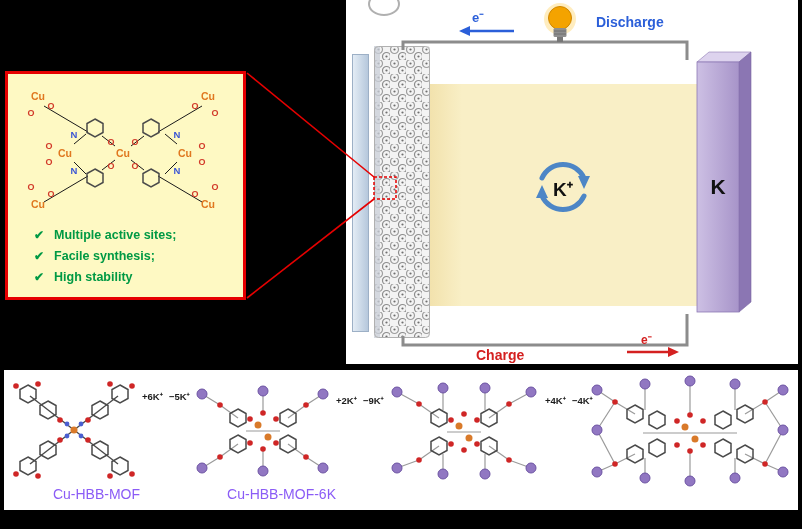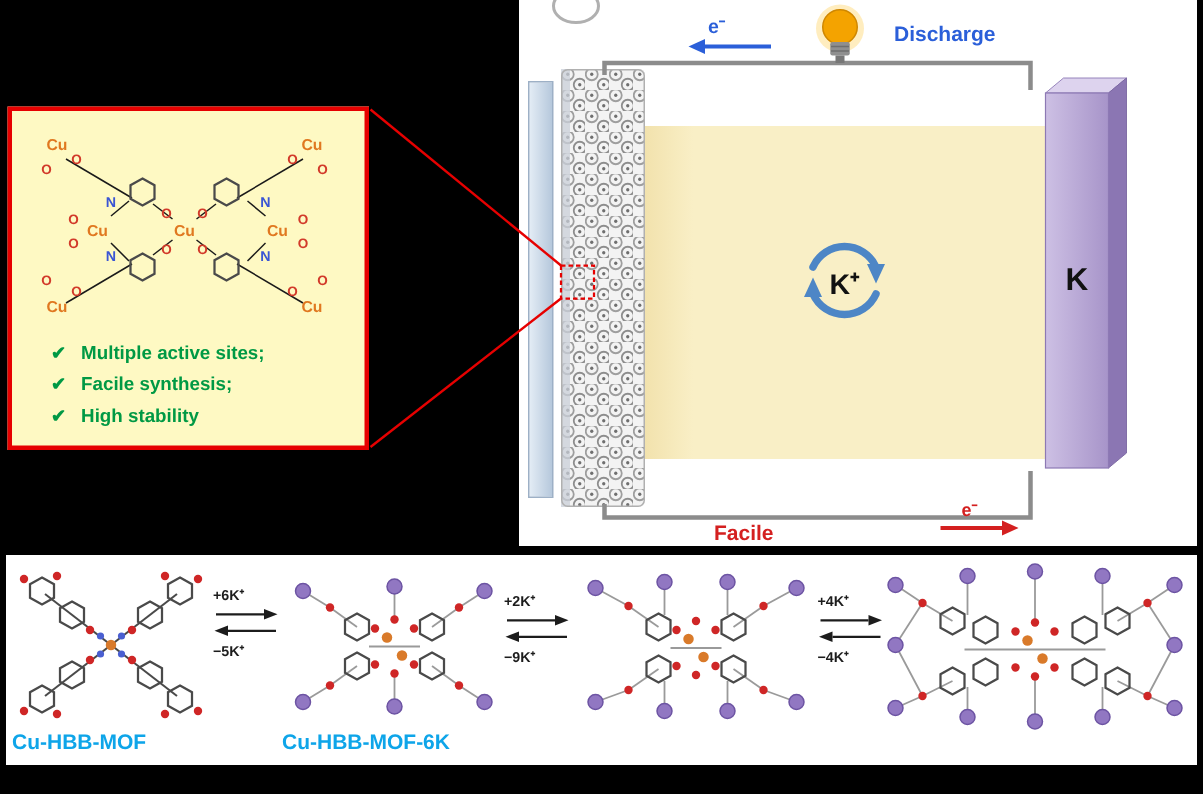--- a/index.html
+++ b/index.html
@@ -8,22 +8,22 @@
   .pw{position:absolute;background:#fff}
   .abs{position:absolute}
   svg{display:block}
   .lbl{position:absolute;font-weight:bold;white-space:nowrap}
   .blue{color:#2b5fd9}
   .redtx{color:#d42020}
   .inset{position:absolute;left:5px;top:71px;width:241px;height:229px;background:#fef9c3;border:3px solid #e60000}
   .features{position:absolute;left:26px;top:150px}
   .feat{display:flex;align-items:center;gap:10px;height:21px;font-weight:bold;font-size:12.5px;color:#009944}
   .chk{font-size:12px;color:#009944}
-  .struct-lbl{position:absolute;top:486px;font-weight:bold;font-size:14px;color:#0ea5e9;text-align:left}
-  .rxn{position:absolute;display:flex;flex-direction:column;align-items:flex-start;gap:2px}
+  .struct-lbl{position:absolute;top:486px;font-weight:normal;font-size:14px;color:#8b5cf6;text-align:right}
+  .rxn{position:absolute;display:flex;flex-direction:row;align-items:flex-end;gap:2px}
   .rxn-t{font-size:9.5px;font-weight:bold;color:#1c1c1c}
   .ion{position:absolute;left:535px;top:176px;width:56px;text-align:center;font-size:19px;font-weight:bold;color:#111}
   .kmetal-lbl{position:absolute;left:697px;top:175px;width:42px;text-align:center;font-size:21px;font-weight:bold;color:#111}
   .electrolyte{position:absolute;left:430px;top:84px;width:267px;height:222px;background:#f9efc6;background:linear-gradient(to right,#f2e2ad,#f9efc6 12%)}
   .separator{position:absolute;left:352px;top:54px;width:17px;height:278px;background:linear-gradient(to right,#e3ecf5,#b6c8dc);border:1px solid #9db0c6}
   .at-cu{fill:#e07820;font:bold 10.5px "Liberation Sans",sans-serif;text-anchor:middle}
   .at-n{fill:#3a55d4;font:bold 9.5px "Liberation Sans",sans-serif;text-anchor:middle}
   .at-o{fill:#d23a2a;font:bold 9px "Liberation Sans",sans-serif;text-anchor:middle}
 </style>
 </head>
@@ -178,21 +178,21 @@
     <g>
       <path d="M 542 178 A 23 23 0 0 1 584 178" fill="none" stroke="#4d86c6" stroke-width="5" stroke-linecap="round"></path>
       <polygon points="578,176 590,176 584,189" fill="#4d86c6"></polygon>
       <path d="M 584 196 A 23 23 0 0 1 542 196" fill="none" stroke="#4d86c6" stroke-width="5" stroke-linecap="round"></path>
       <polygon points="536,198 548,198 542,185" fill="#4d86c6"></polygon>
     </g>
   </svg>
 
   <div class="lbl blue" style="left:472px;top:8px;font-size:13px">e⁻</div>
   <div class="lbl blue" style="left:596px;top:14px;font-size:14px">Discharge</div>
-  <div class="lbl redtx" style="left:476px;top:347px;font-size:14px">Facile</div>
+  <div class="lbl redtx" style="left:476px;top:347px;font-size:14px">Charge</div>
   <div class="lbl redtx" style="left:641px;top:331px;font-size:12px">e⁻</div>
   <div class="ion">K⁺</div>
   <div class="kmetal-lbl">K</div>
 
   <svg class="abs" style="left:8px;top:380px" width="132" height="100">
     <g stroke="#4a4a4a" stroke-width="1.4">
       <line x1="66" y1="50" x2="22" y2="16"></line>
         <line x1="66" y1="50" x2="110" y2="16"></line>
       <line x1="66" y1="50" x2="22" y2="84"></line>
         <line x1="66" y1="50" x2="110" y2="84"></line>

